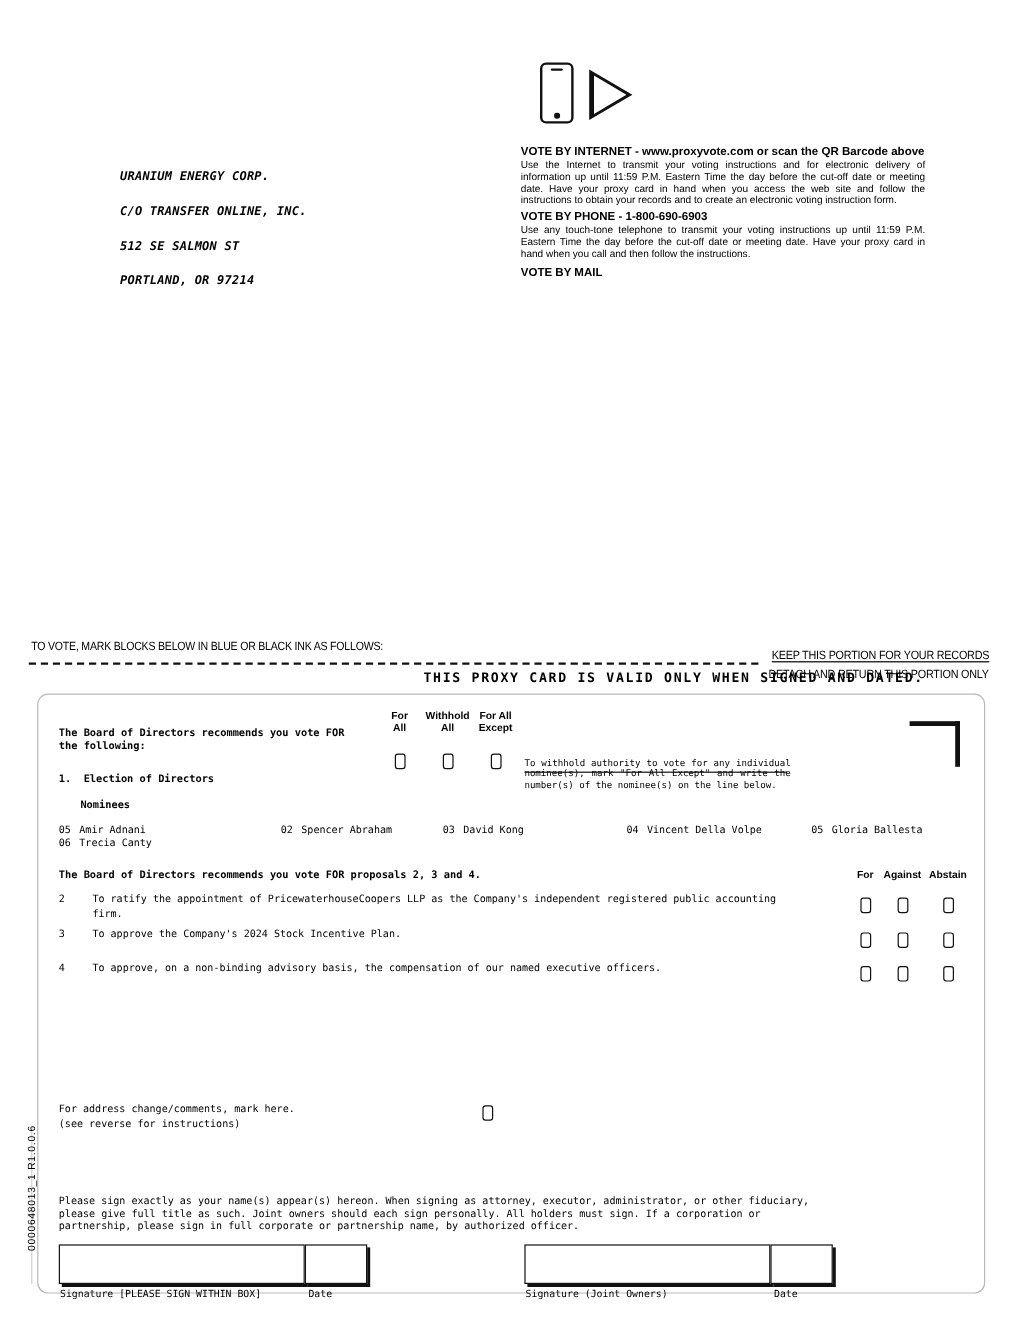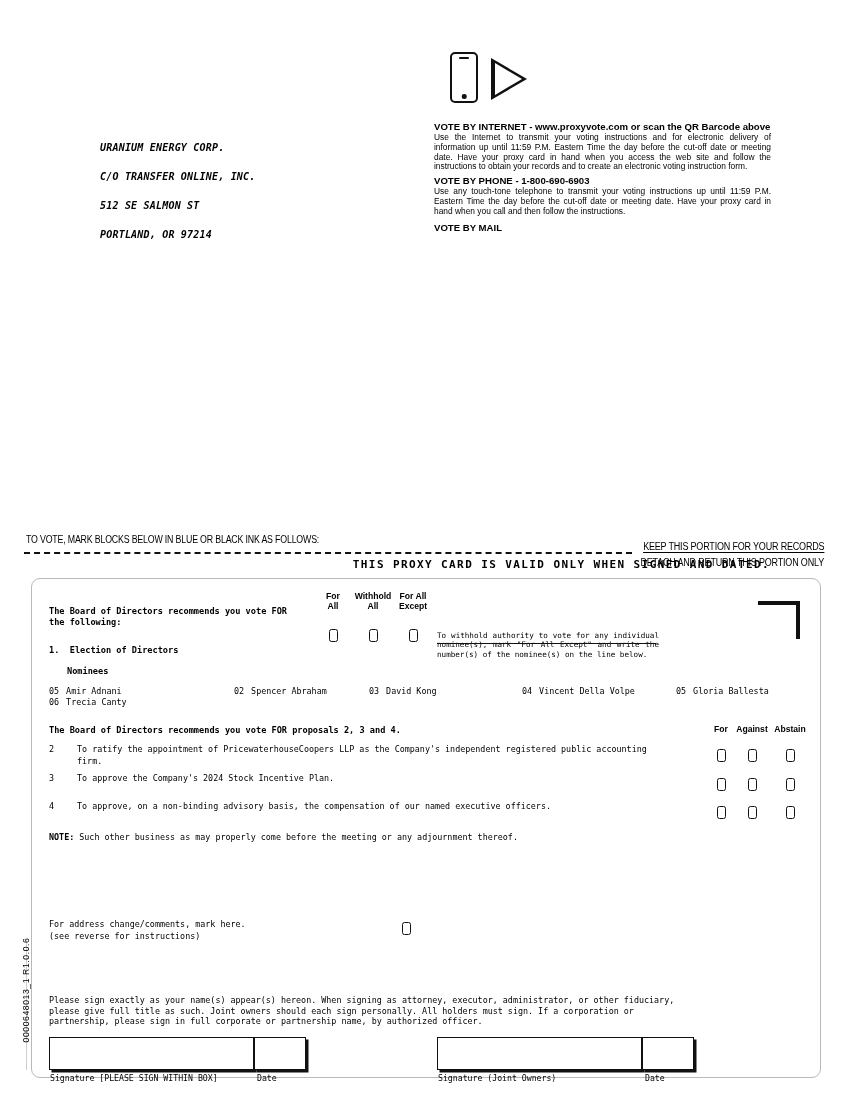--- a/index.html
+++ b/index.html
@@ -549,21 +549,20 @@
     <div class="prop" style="top:222px;">
       <span class="pn">4</span>
       <span class="pt">To approve, on a non-binding advisory basis, the compensation of our named executive officers.</span>
     </div>
     <div class="prop-boxes" style="top:224px;">
       <span class="cbw pb1"><span class="cb"></span></span>
       <span class="cbw pb2"><span class="cb"></span></span>
       <span class="cbw pb3"><span class="cb"></span></span>
     </div>
 
-    <div class="note-line"><b>NOTE:</b><span> Such other business as may properly come before the meeting or any adjournment thereof.</span></div>
 
     <div class="addr-change">For address change/comments, mark here.
 (see reverse for instructions)</div>
     <div class="addr-change-box"><span class="cb"></span></div>
 
     <div class="sign-legal">Please sign exactly as your name(s) appear(s) hereon. When signing as attorney, executor, administrator, or other fiduciary, please give full title as such. Joint owners should each sign personally. All holders must sign. If a corporation or partnership, please sign in full corporate or partnership name, by authorized officer.</div>
 
     <div class="sigbox sb-sig1"></div>
     <div class="sigbox sb-date1"></div>
     <div class="sigbox sb-sig2"></div>

